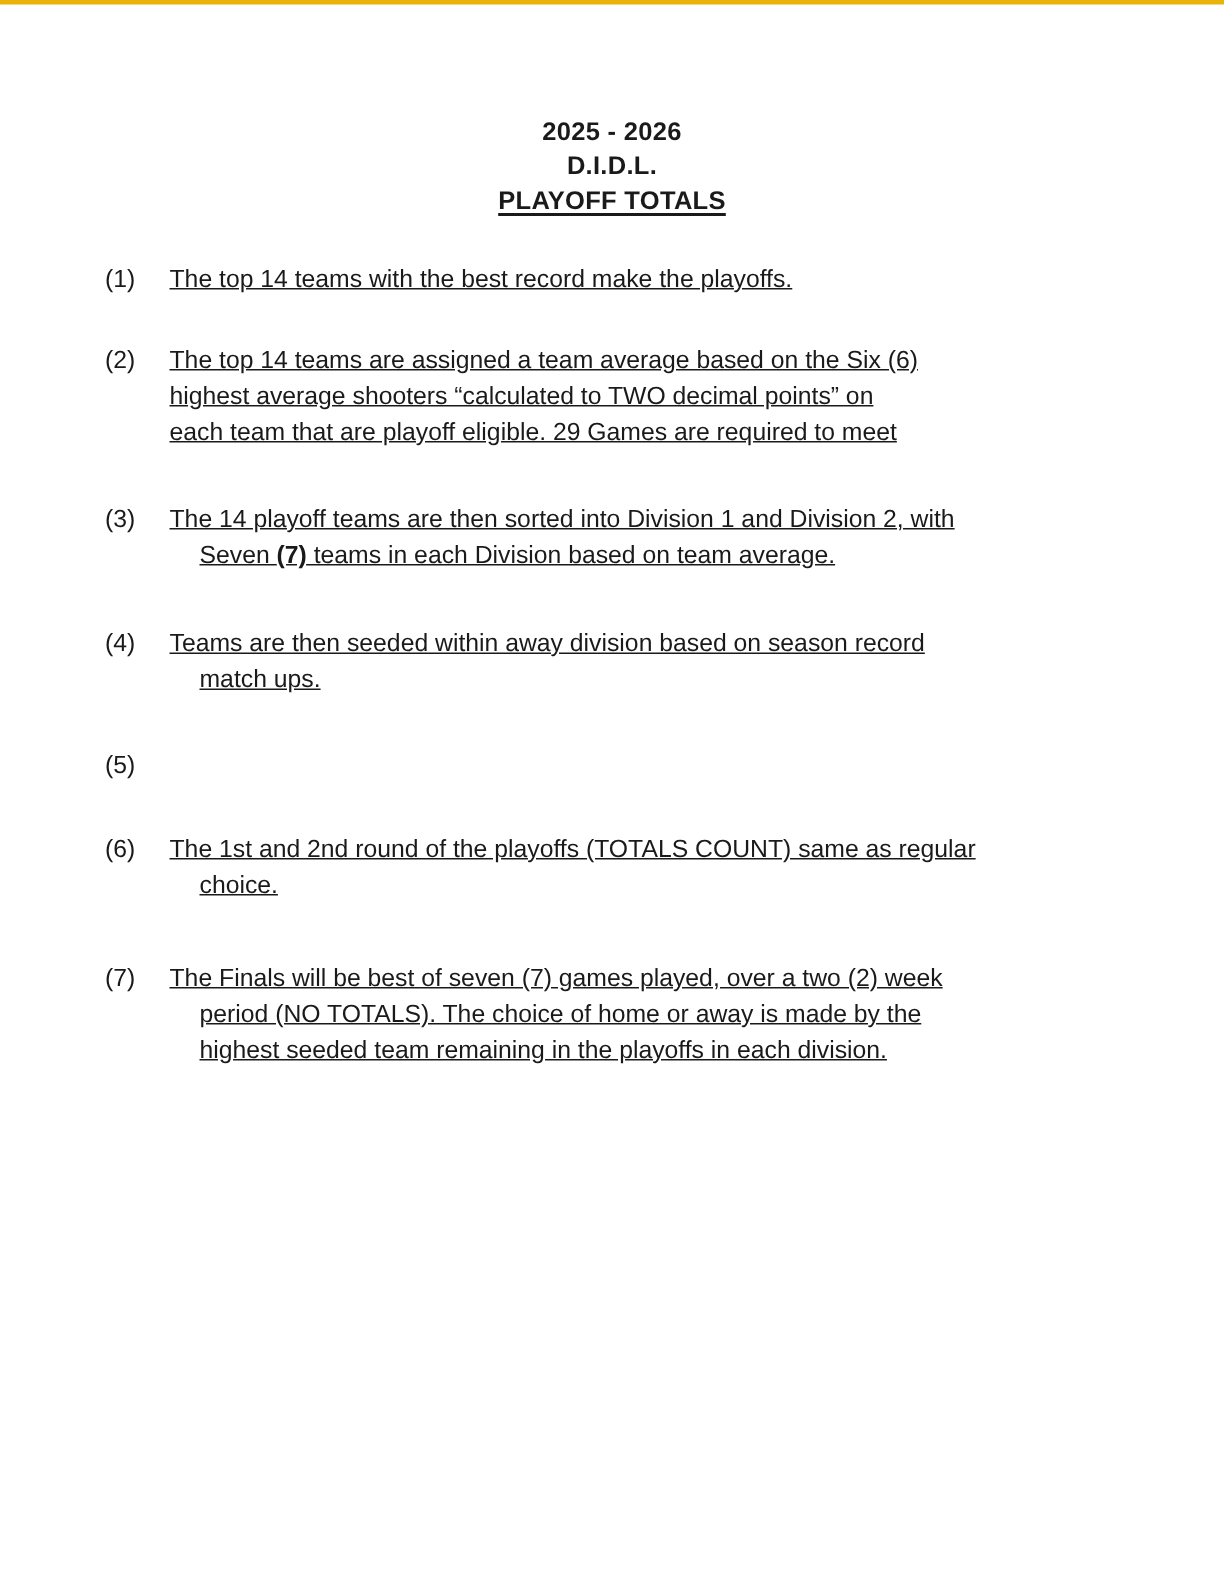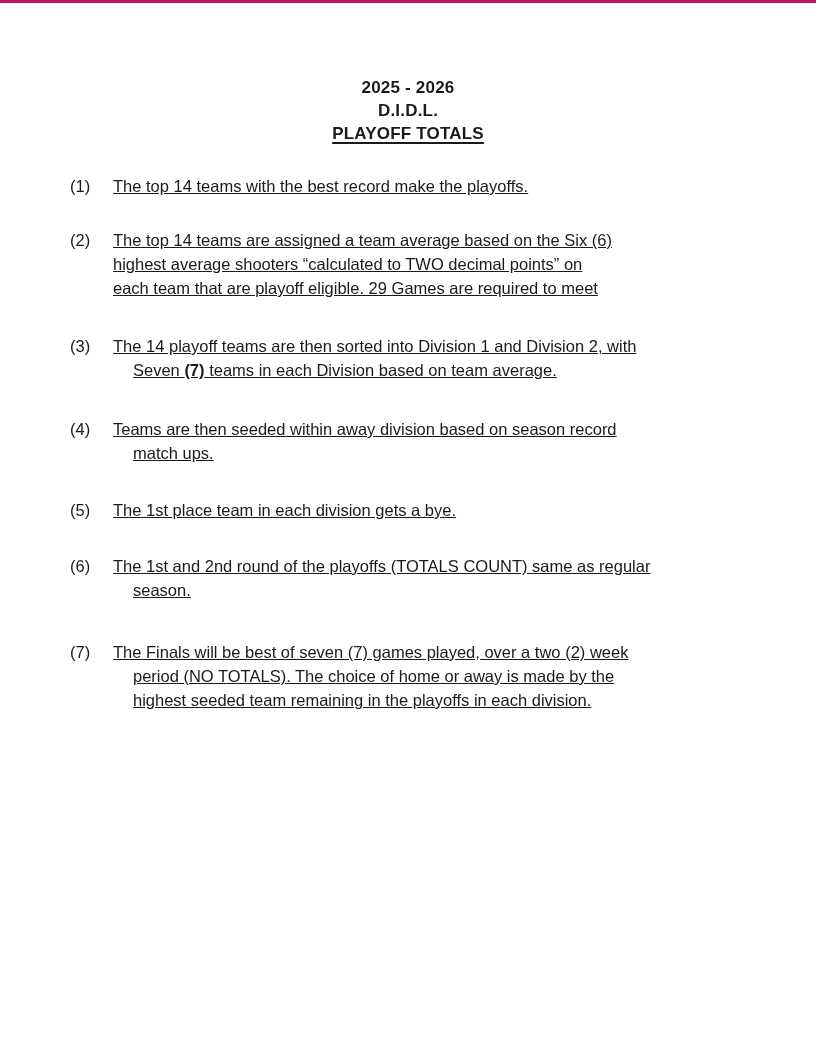--- a/index.html
+++ b/index.html
@@ -8,21 +8,21 @@
     width: 816px;
     height: 1057px;
     background: #ffffff;
     font-family: "Liberation Sans", "DejaVu Sans", sans-serif;
     color: #1a1a1a;
     overflow: hidden;
   }
   .page {
     width: 816px;
     height: 837px;
-    border-top: 3px solid #be185d;
+    border-top: 3px solid #eab308;
     background: #ffffff;
   }
   .title-block {
     padding-top: 73px;
     text-align: center;
     font-weight: 700;
     font-size: 17px;
     line-height: 23px;
     letter-spacing: 0.2px;
   }
@@ -83,28 +83,27 @@
       <div class="item">
         <div class="num">(4)</div>
         <div class="content">
           <div class="line"><span>Teams are then seeded within away division based on season record</span></div>
           <div class="line ind"><span>match ups.</span></div>
         </div>
       </div>
       <div class="item">
         <div class="num">(5)</div>
         <div class="content">
-          <div class="line"><span>The 1st place team in each division gets a bye.</span></div>
         </div>
       </div>
       <div class="item">
         <div class="num">(6)</div>
         <div class="content">
           <div class="line"><span>The 1st and 2nd round of the playoffs (TOTALS COUNT) same as regular</span></div>
-          <div class="line ind"><span>season.</span></div>
+          <div class="line ind"><span>choice.</span></div>
         </div>
       </div>
       <div class="item">
         <div class="num">(7)</div>
         <div class="content">
           <div class="line"><span>The Finals will be best of seven (7) games played, over a two (2) week</span></div>
           <div class="line ind"><span>period (NO TOTALS). The choice of home or away is made by the</span></div>
           <div class="line ind"><span>highest seeded team remaining in the playoffs in each division.</span></div>
         </div>
       </div>

